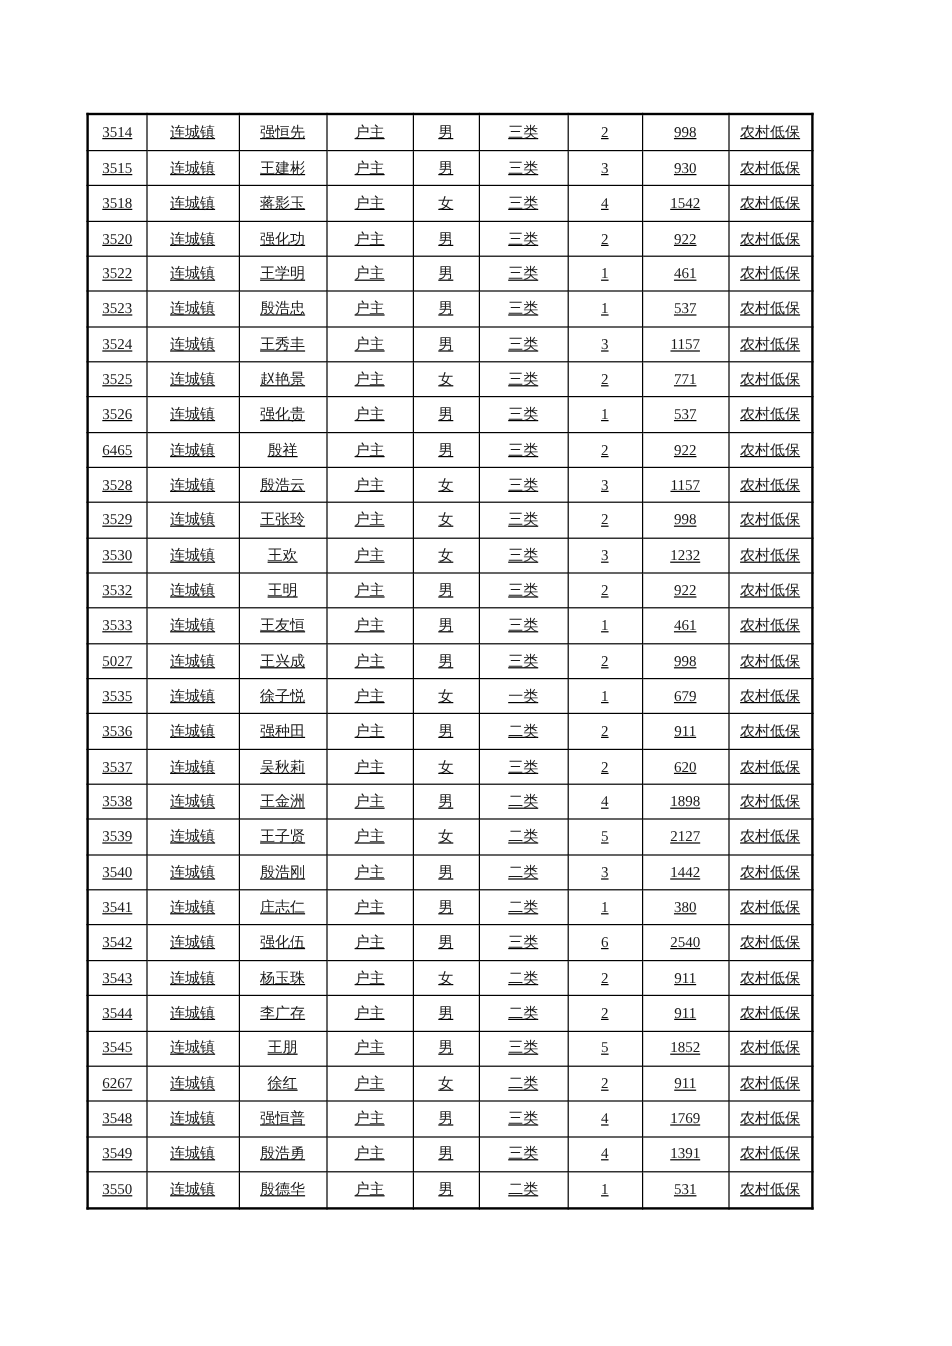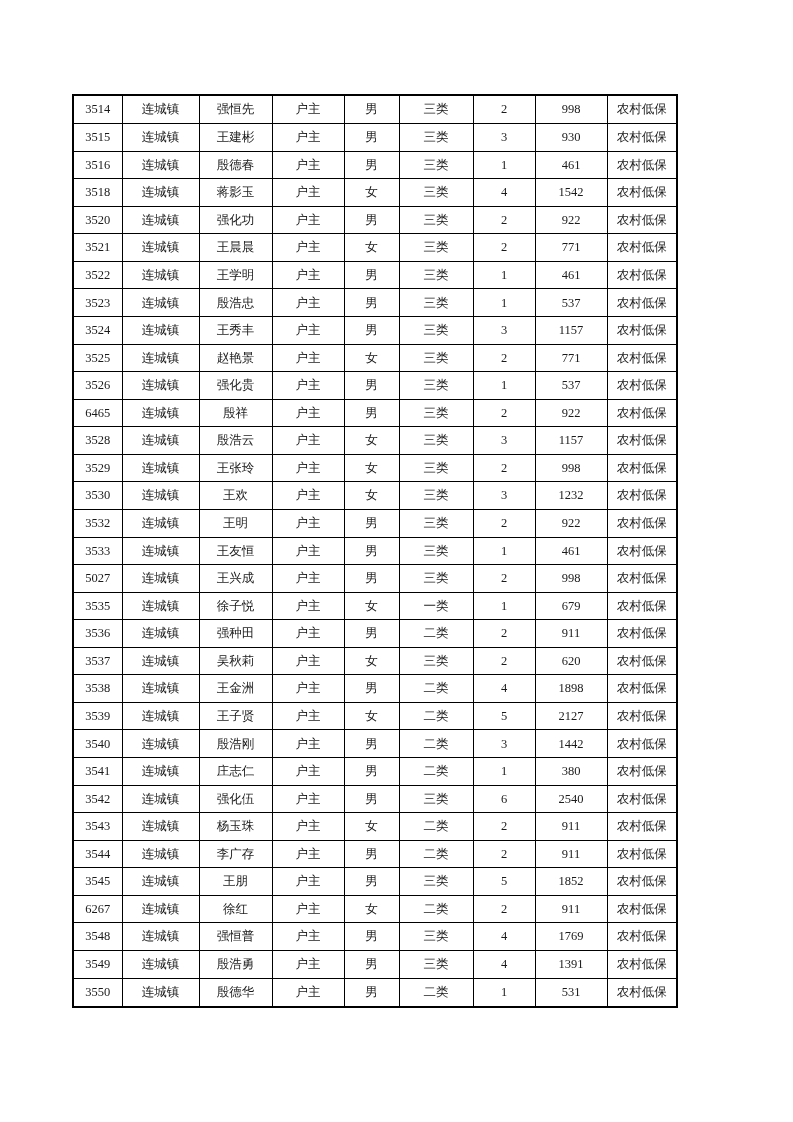--- a/index.html
+++ b/index.html
@@ -17,20 +17,21 @@
   }
   table.data-table {
     position: absolute;
     left: 72px;
     top: 94px;
     width: 604px;
     height: 914px;
     border-collapse: collapse;
     table-layout: fixed;
     border: 2px solid #000000;
+    text-decoration: underline;
   }
   table.data-table td {
     border: 1px solid #000000;
     padding: 0;
     text-align: center;
     vertical-align: middle;
     font-size: 12.5px;
     line-height: 1;
     color: #1a1a1a;
     white-space: nowrap;
@@ -70,61 +71,39 @@
           <td>连城镇</td>
           <td>王建彬</td>
           <td>户主</td>
           <td>男</td>
           <td>三类</td>
           <td>3</td>
           <td>930</td>
           <td>农村低保</td>
         </tr>
         <tr>
-          <td>3516</td>
-          <td>连城镇</td>
-          <td>殷德春</td>
-          <td>户主</td>
-          <td>男</td>
-          <td>三类</td>
-          <td>1</td>
-          <td>461</td>
-          <td>农村低保</td>
-        </tr>
-        <tr>
           <td>3518</td>
           <td>连城镇</td>
           <td>蒋影玉</td>
           <td>户主</td>
           <td>女</td>
           <td>三类</td>
           <td>4</td>
           <td>1542</td>
           <td>农村低保</td>
         </tr>
         <tr>
           <td>3520</td>
           <td>连城镇</td>
           <td>强化功</td>
           <td>户主</td>
           <td>男</td>
           <td>三类</td>
           <td>2</td>
           <td>922</td>
-          <td>农村低保</td>
-        </tr>
-        <tr>
-          <td>3521</td>
-          <td>连城镇</td>
-          <td>王晨晨</td>
-          <td>户主</td>
-          <td>女</td>
-          <td>三类</td>
-          <td>2</td>
-          <td>771</td>
           <td>农村低保</td>
         </tr>
         <tr>
           <td>3522</td>
           <td>连城镇</td>
           <td>王学明</td>
           <td>户主</td>
           <td>男</td>
           <td>三类</td>
           <td>1</td>

